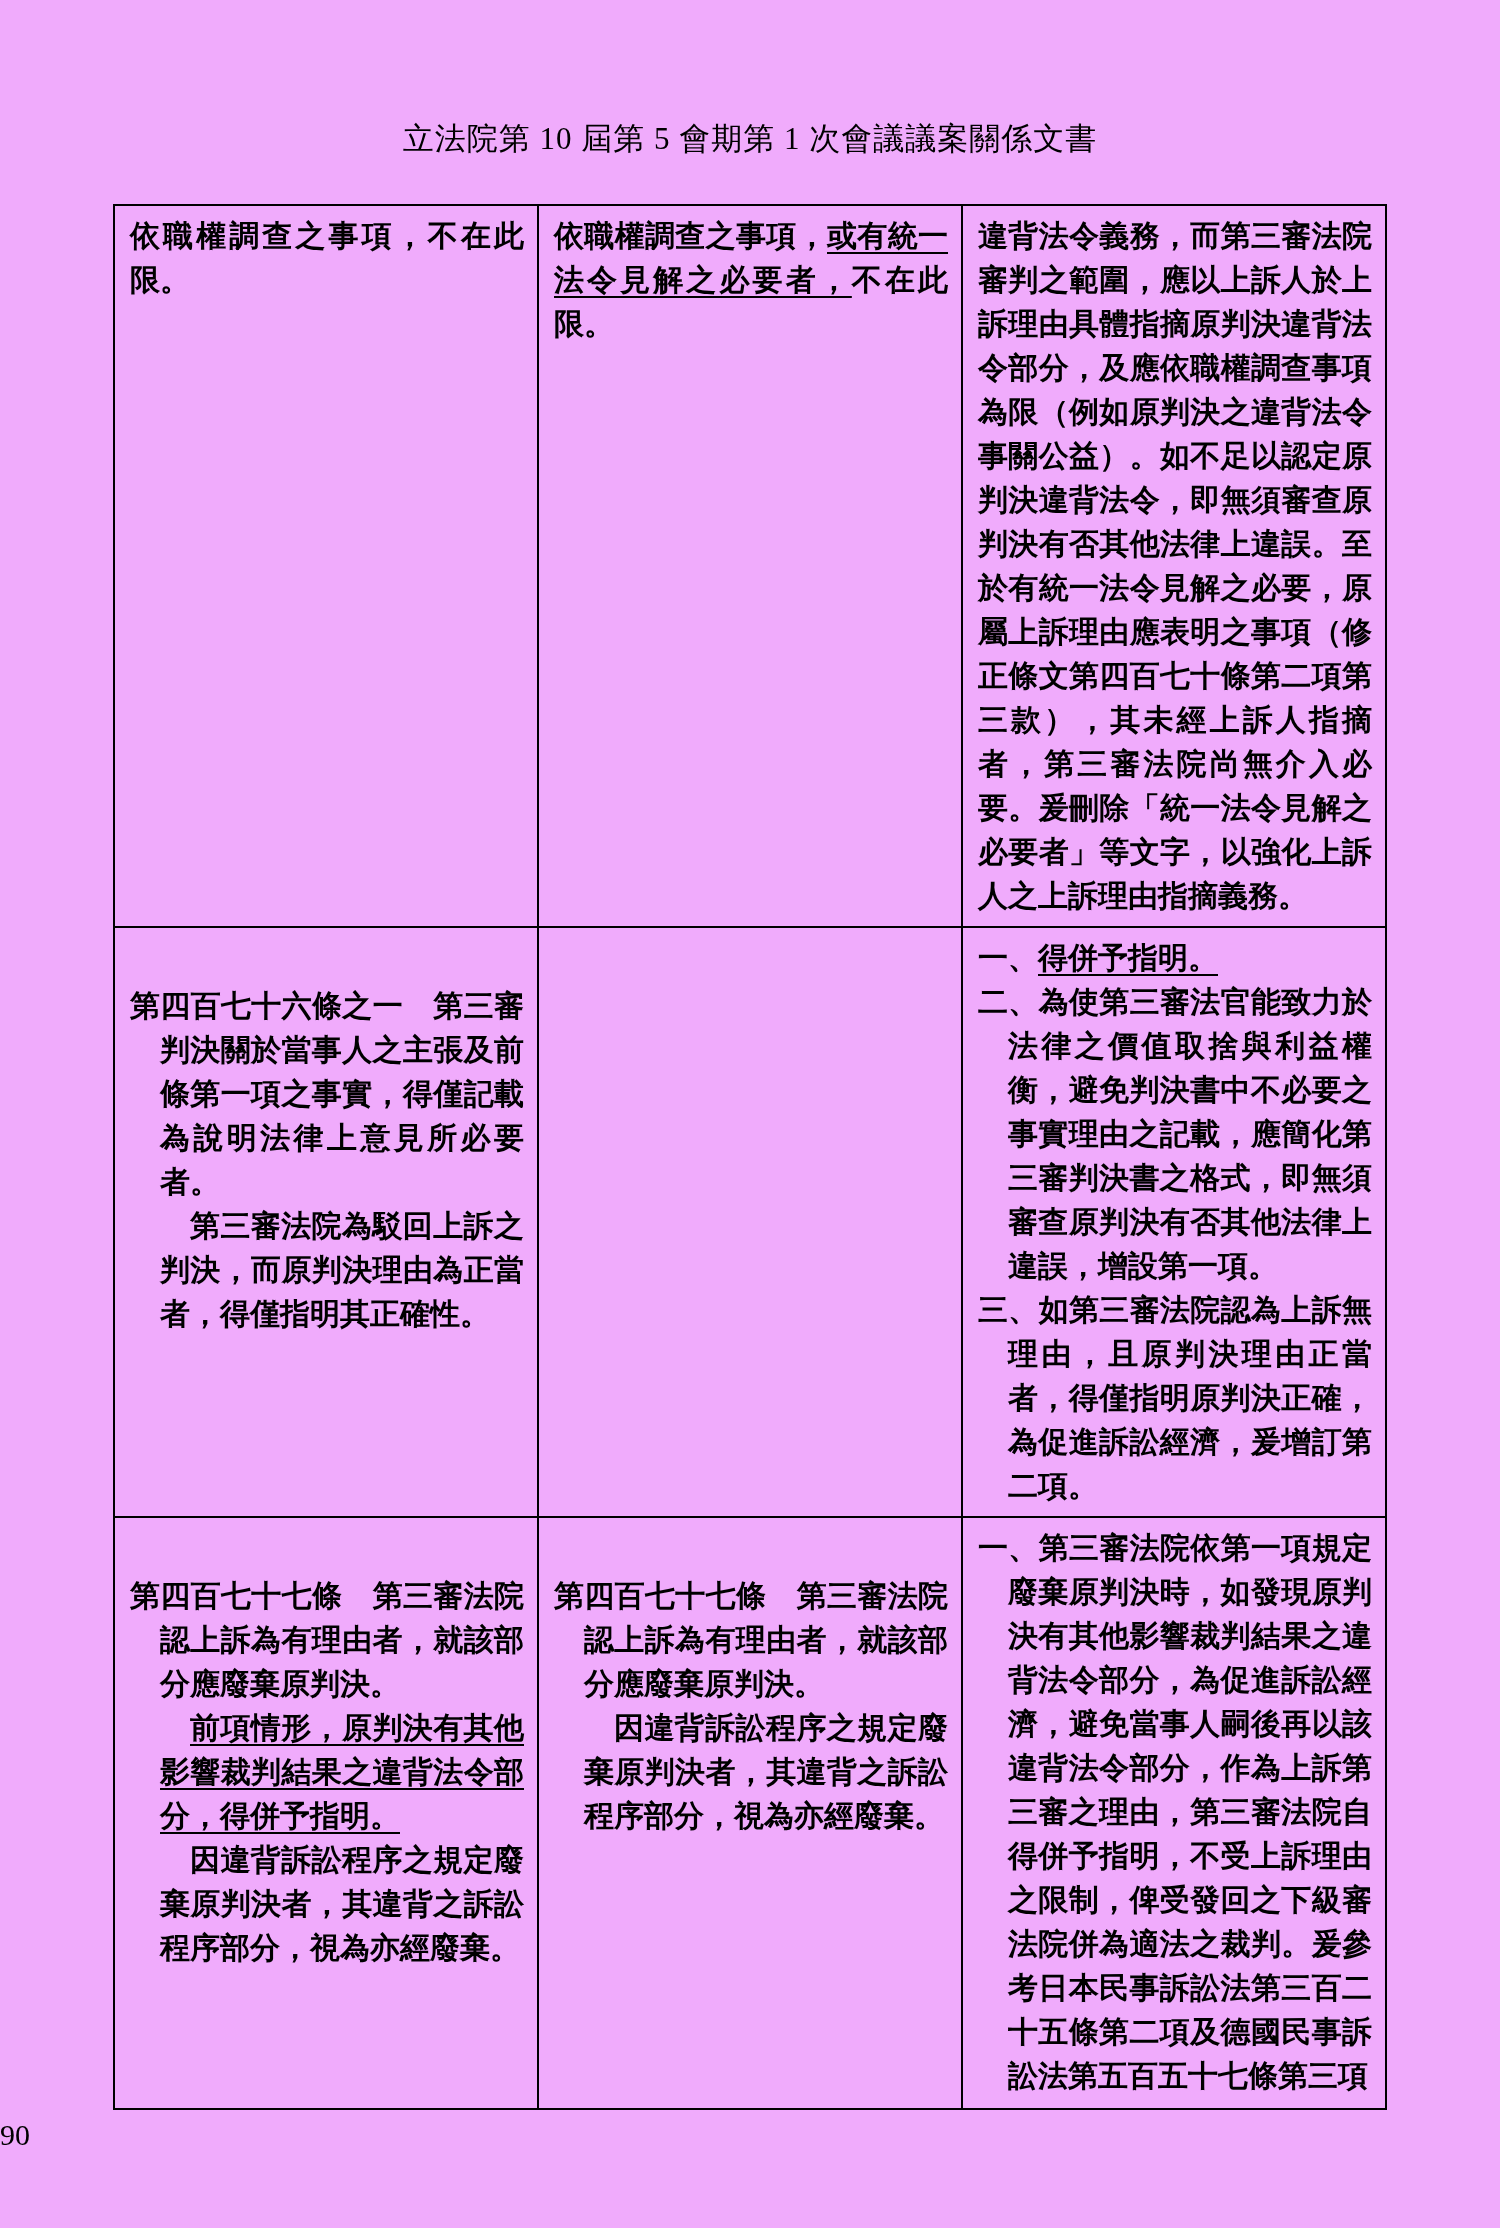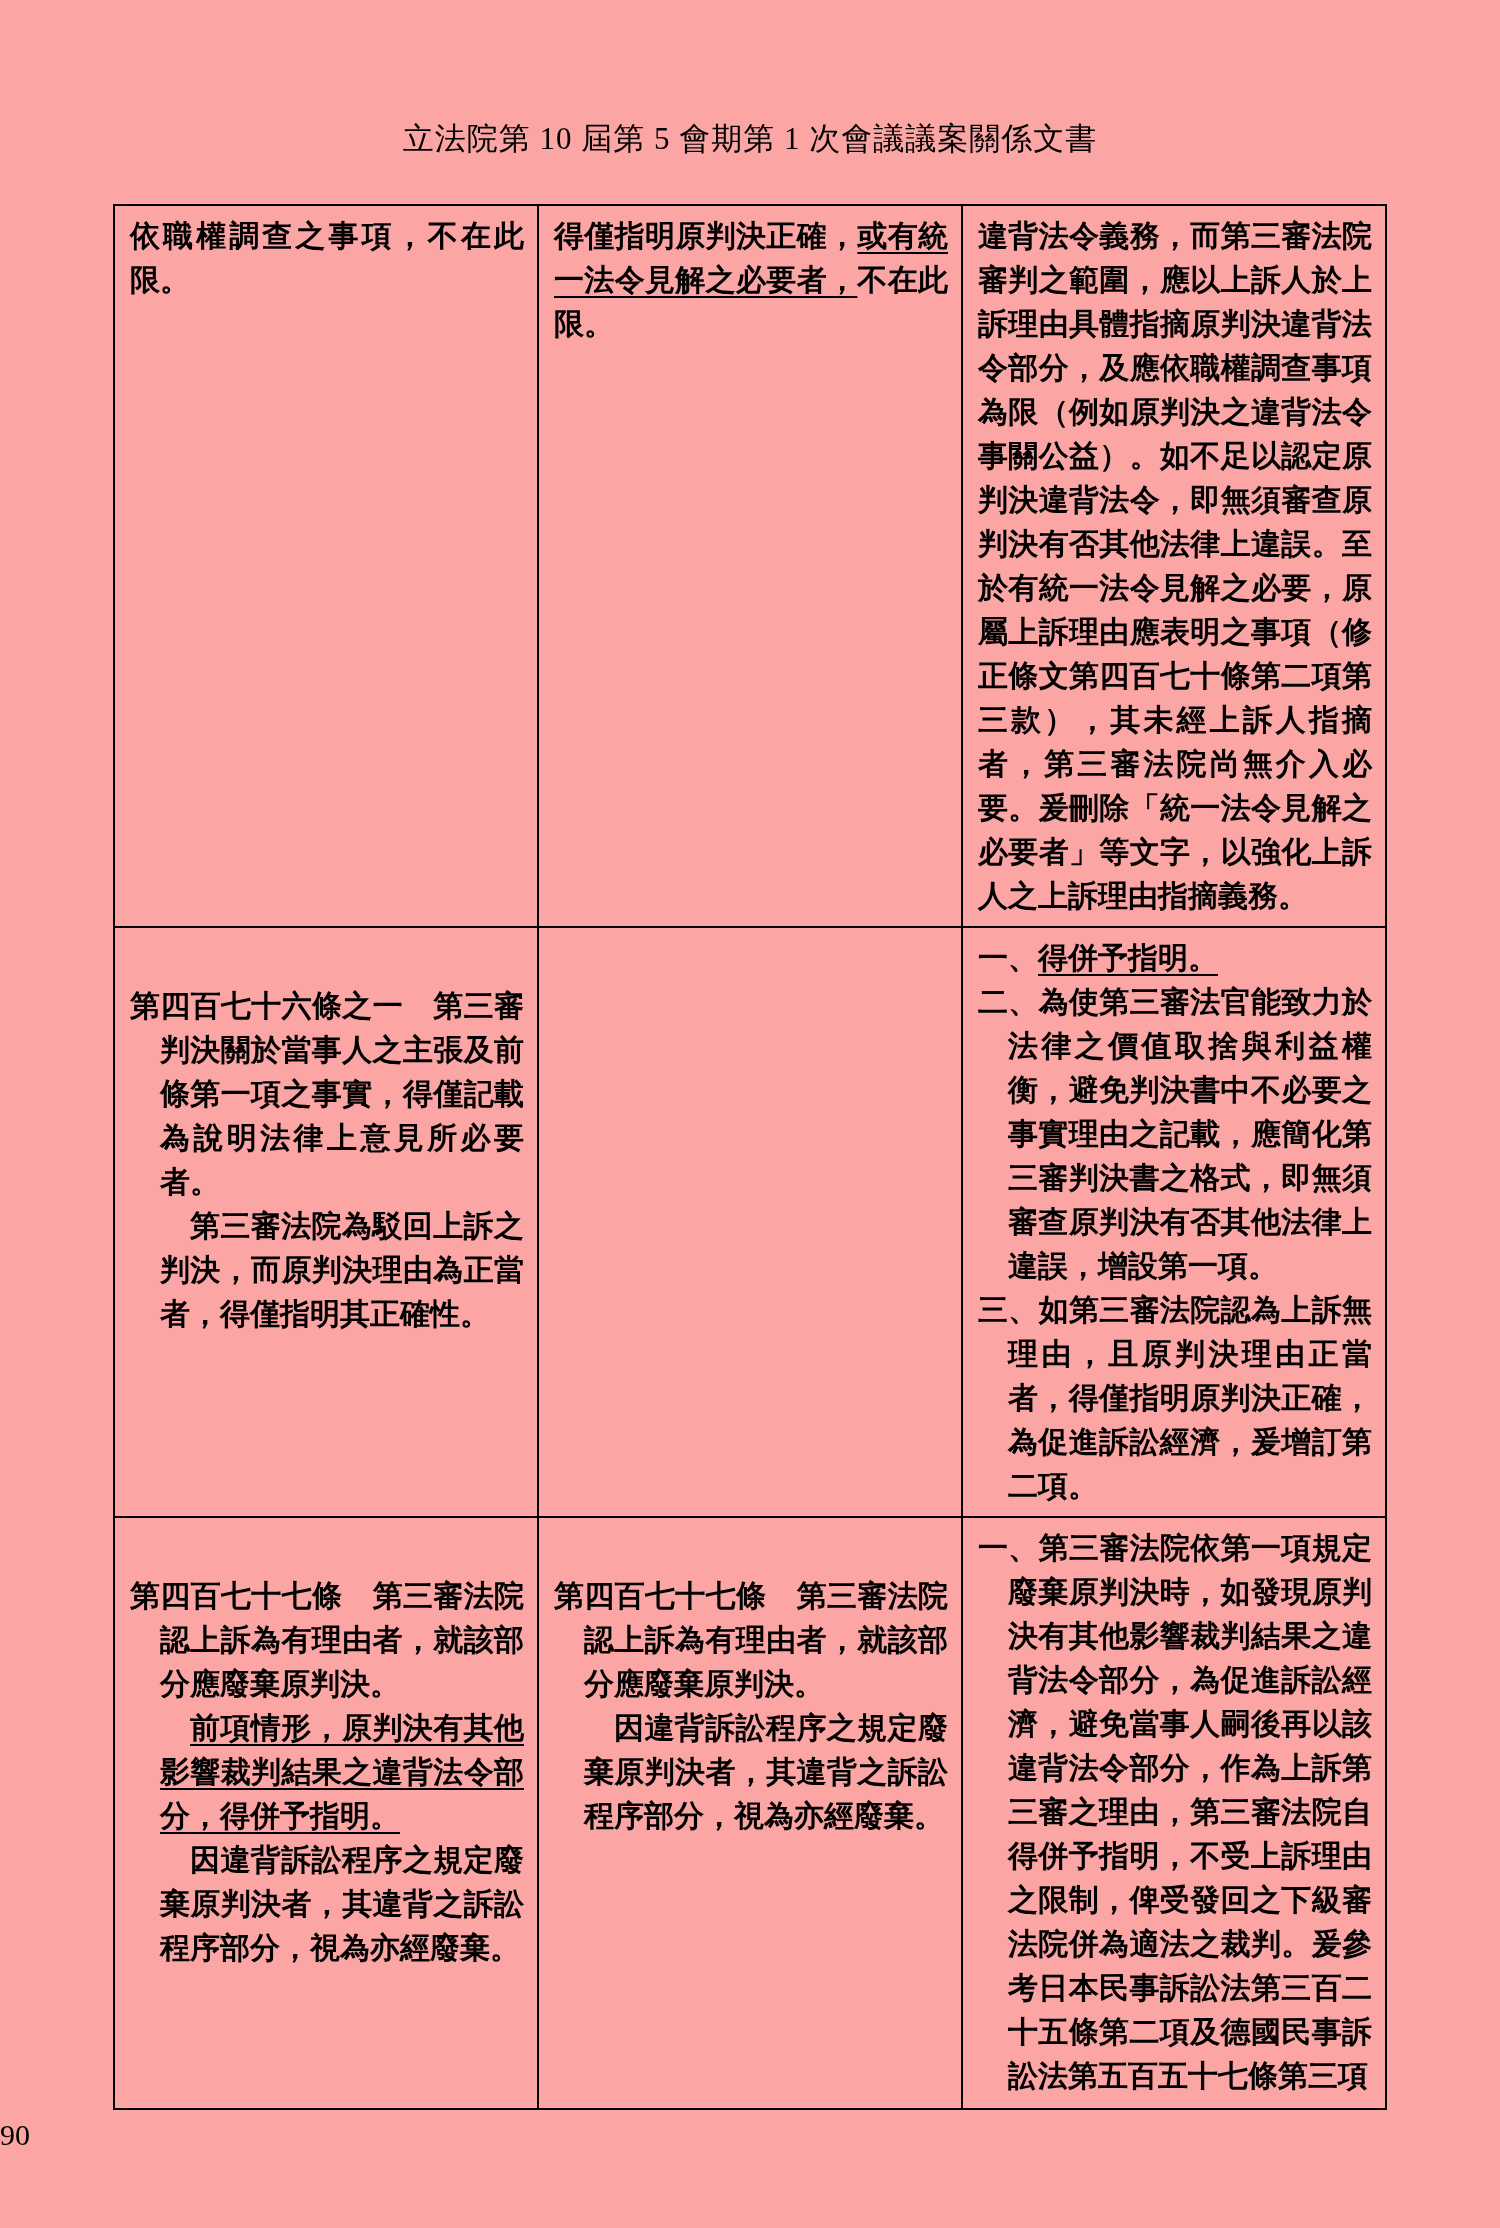--- a/index.html
+++ b/index.html
@@ -12,21 +12,21 @@
     height: 2228px;
     font-family: "Liberation Serif", "DejaVu Serif", serif;
     color: #000000;
     position: relative;
     overflow: hidden;
   }
   .page {
     position: relative;
     width: 1500px;
     height: 2228px;
-    background: #fca5a5;
+    background: #f0abfc;
   }
   .doc-header {
     position: absolute;
     top: 118px;
     left: 0;
     width: 100%;
     text-align: center;
     font-size: 31px;
     letter-spacing: 1px;
     white-space: nowrap;
@@ -86,21 +86,21 @@
 
   <div class="doc-header">立法院第 10 屆第 5 會期第 1 次會議議案關係文書</div>
 
   <table class="law-table">
     <tbody>
         <tr>
           <td>
             <p class="p-plain"><span>依職權調查之事項，不在此限。</span></p>
           </td>
           <td>
-            <p class="p-plain"><span>得僅指明原判決正確，</span><span class="u">或有統一法令見解之必要者，</span><span>不在此限。</span></p>
+            <p class="p-plain"><span>依職權調查之事項，</span><span class="u">或有統一法令見解之必要者，</span><span>不在此限。</span></p>
           </td>
           <td>
             <p class="p-plain"><span>違背法令義務，而第三審法院審判之範圍，應以上訴人於上訴理由具體指摘原判決違背法令部分，及應依職權調查事項為限（例如原判決之違背法令事關公益）。如不足以認定原判決違背法令，即無須審查原判決有否其他法律上違誤。至於有統一法令見解之必要，原屬上訴理由應表明之事項（修正條文第四百七十條第二項第三款），其未經上訴人指摘者，第三審法院尚無介入必要。爰刪除「統一法令見解之必要者」等文字，以強化上訴人之上訴理由指摘義務。</span></p>
           </td>
         </tr>
         <tr>
           <td>
             <p class="p-hang"><span>第四百七十六條之一　第三審判決關於當事人之主張及前條第一項之事實，得僅記載為說明法律上意見所必要者。</span></p>
             <p class="p-para"><span>第三審法院為駁回上訴之判決，而原判決理由為正當者，得僅指明其正確性。</span></p>
           </td>

